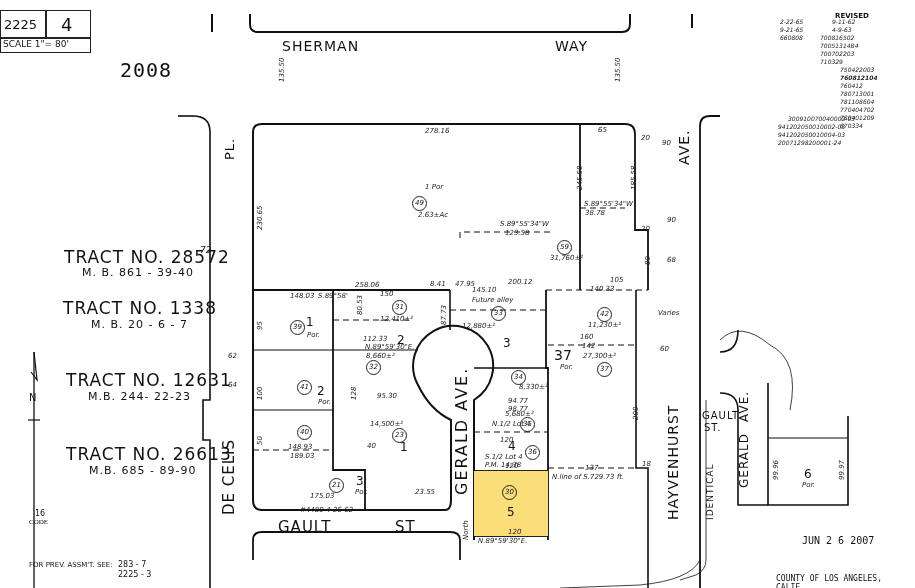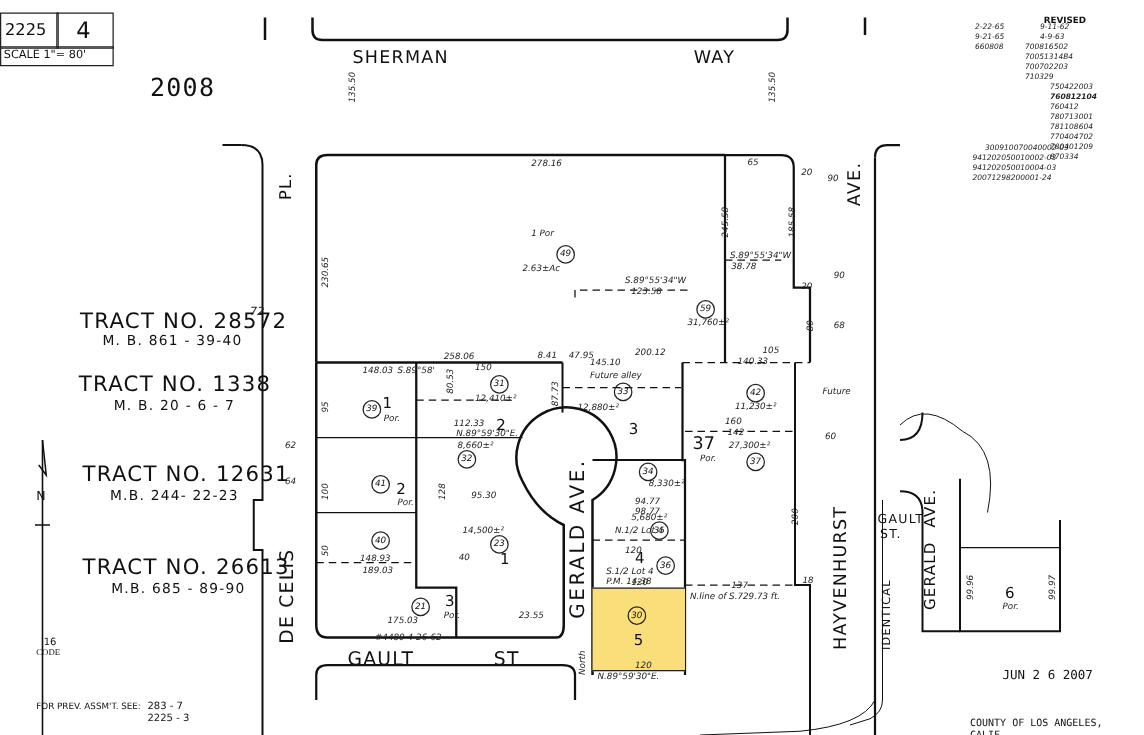--- a/index.html
+++ b/index.html
@@ -151,21 +151,21 @@
 <div class="abs" style="left:118px;top:570px;font-size:8px;font-family:'DejaVu Sans',sans-serif;">2225 - 3</div>
 
 <div class="abs mono" style="left:802px;top:535px;font-size:10px;">JUN 2 6 2007</div>
 <div class="abs mono" style="left:752px;top:574px;font-size:8px;padding-left:24px;">COUNTY OF LOS ANGELES, CALIF.</div>
 
 <div class="abs" style="left:474px;top:470px;width:74px;height:65px;background:#FADE7A;border-top:1px solid #222;border-bottom:1px solid #222;">
   <div class="parcel" style="left:28px;top:14px;">30</div>
   <div class="lot" style="left:33px;top:34px;">5</div>
 </div>
 
-<div class="parcel" style="left:445px;top:196px;">49</div>
+<div class="parcel" style="left:412px;top:196px;">49</div>
 <div class="por" style="left:425px;top:183px;">1 Por</div>
 <div class="area" style="left:418px;top:211px;">2.63±Ac</div>
 
 <div class="parcel" style="left:557px;top:240px;">59</div>
 <div class="area" style="left:550px;top:254px;">31,760±²</div>
 
 <div class="parcel" style="left:290px;top:320px;">39</div>
 <div class="lot" style="left:306px;top:315px;">1</div>
 <div class="por" style="left:307px;top:331px;">Por.</div>
 
@@ -259,21 +259,21 @@
 <div class="dim" style="left:582px;top:342px;">142</div>
 <div class="dim" style="left:508px;top:397px;">94.77</div>
 <div class="dim" style="left:508px;top:405px;">98.77</div>
 <div class="dim" style="left:500px;top:436px;">120</div>
 <div class="dim" style="left:505px;top:462px;">120</div>
 <div class="dim" style="left:508px;top:528px;">120</div>
 <div class="dim" style="left:585px;top:464px;">137</div>
 <div class="dim" style="left:552px;top:473px;">N.line of S.729.73 ft.</div>
 <div class="dimv" style="left:632px;top:420px;">200</div>
 <div class="dim" style="left:642px;top:460px;">18</div>
-<div class="dim" style="left:658px;top:309px;">Future</div>
+<div class="dim" style="left:658px;top:309px;">Varies</div>
 <div class="dim" style="left:662px;top:139px;">90</div>
 <div class="dim" style="left:667px;top:216px;">90</div>
 <div class="dim" style="left:667px;top:256px;">68</div>
 <div class="dim" style="left:660px;top:345px;">60</div>
 <div class="dimv" style="left:772px;top:480px;">99.96</div>
 <div class="dimv" style="left:838px;top:480px;">99.97</div>
 <div class="dim" style="left:300px;top:506px;">#4480 4-26-62</div>
 <div class="dim" style="left:478px;top:537px;">N.89°59'30"E.</div>
 <div class="dimv" style="left:462px;top:540px;">North</div>
 <div class="dim" style="left:228px;top:352px;">62</div>

